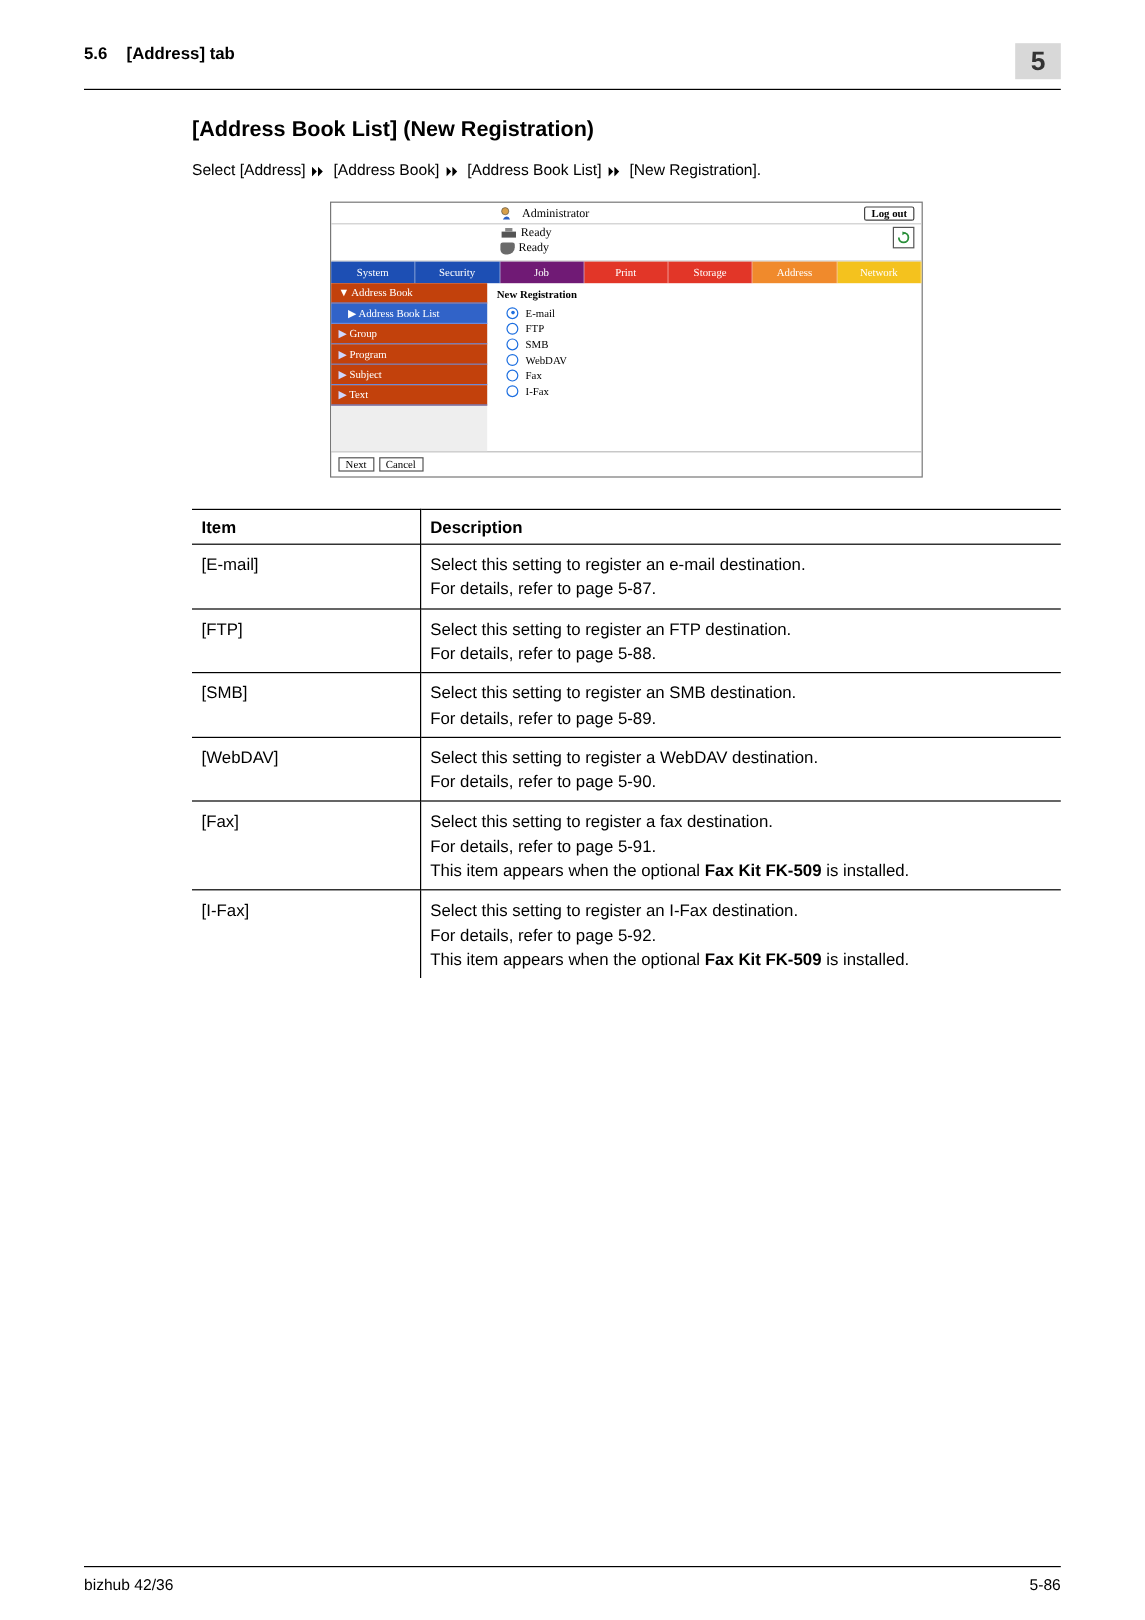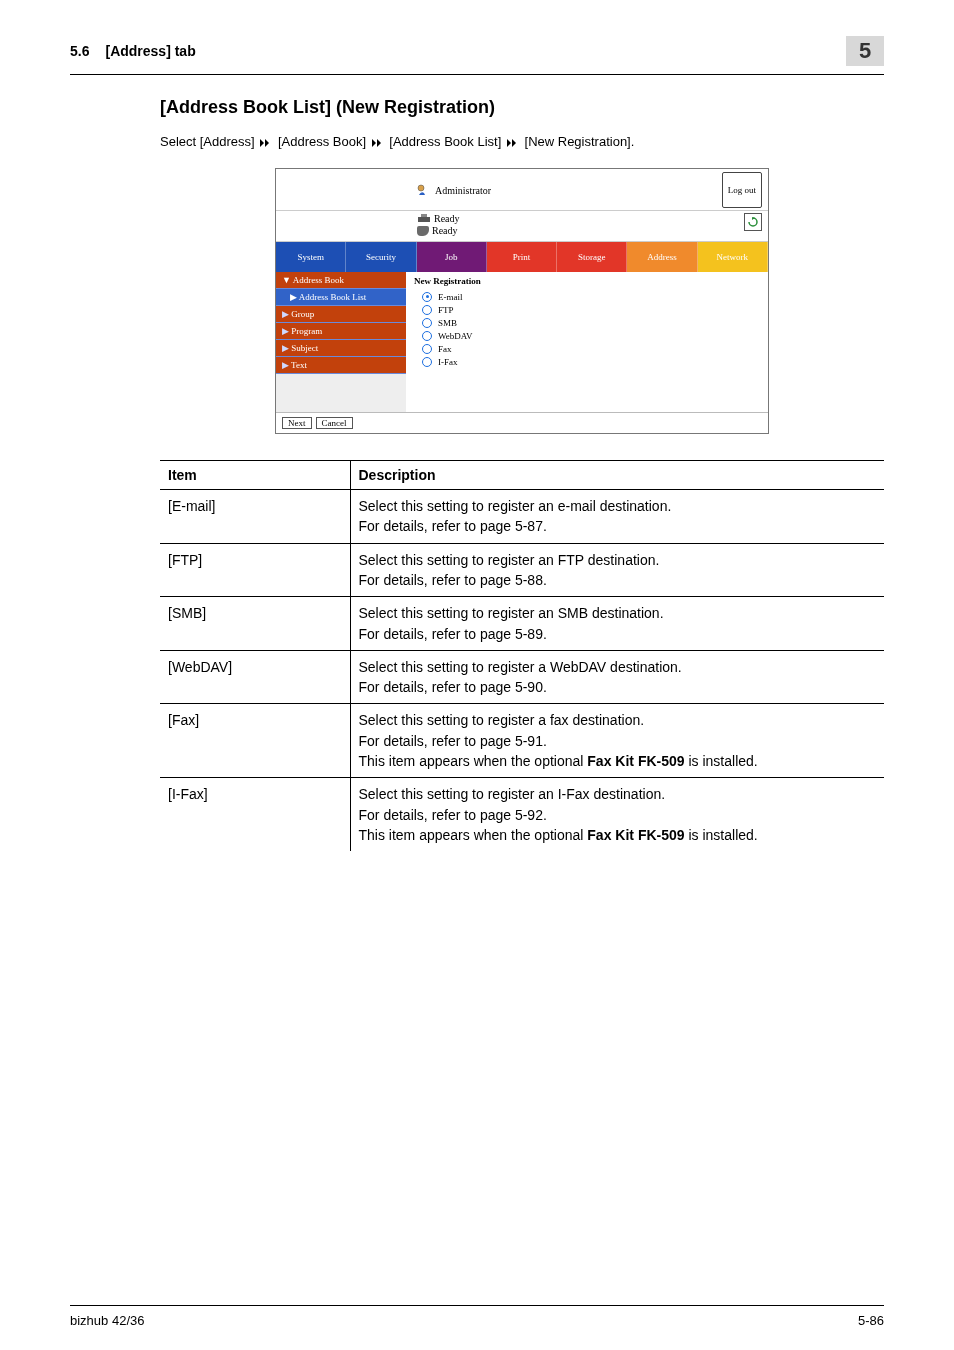--- a/index.html
+++ b/index.html
@@ -12,21 +12,21 @@
   .page {
     width: 954px;
     height: 1350px;
     margin: 0 auto;
     padding: 36px 70px 10px 70px;
     box-sizing: border-box;
     position: relative;
   }
   .header-row {
     display: flex;
-    align-items: center;
+    align-items: flex-start;
     gap: 14px;
     border-bottom: 1px solid #000;
     padding-bottom: 8px;
     margin-bottom: 0;
   }
   .header-left {
     font-weight: bold;
     font-size: 14px;
     display: flex;
     gap: 16px;
@@ -83,23 +83,24 @@
   }
   .admin-label {
     margin-left: 135px;
     display: flex;
     align-items: center;
     gap: 4px;
   }
   .logout-btn {
     margin-left: auto;
     border: 1px solid #444;
-    padding: 12px 5px;
+    padding: 0 5px;
     font-size: 9px;
     border-radius: 2px;
+    font-weight: bold;
   }
 
   .shot-statusbar {
     display: flex;
     align-items: flex-start;
     padding: 2px 6px 4px 6px;
     border-bottom: 1px solid #ccc;
   }
   .status-left {
     margin-left: 135px;
@@ -114,21 +115,21 @@
     width: 12px; height: 10px; background: #6a6a6a; border-radius: 2px 2px 6px 4px;
   }
   .refresh-box {
     margin-left: auto;
     width: 16px; height: 16px; border: 1px solid #555;
     display: flex; align-items: center; justify-content: center;
   }
 
   .shot-tabs {
     display: flex;
-    height: 30px;
+    height: 18px;
   }
   .tab {
     flex: 1;
     display: flex;
     align-items: center;
     justify-content: center;
     color: #fff;
     font-size: 9px;
     border-right: 1px solid rgba(255,255,255,0.3);
   }

